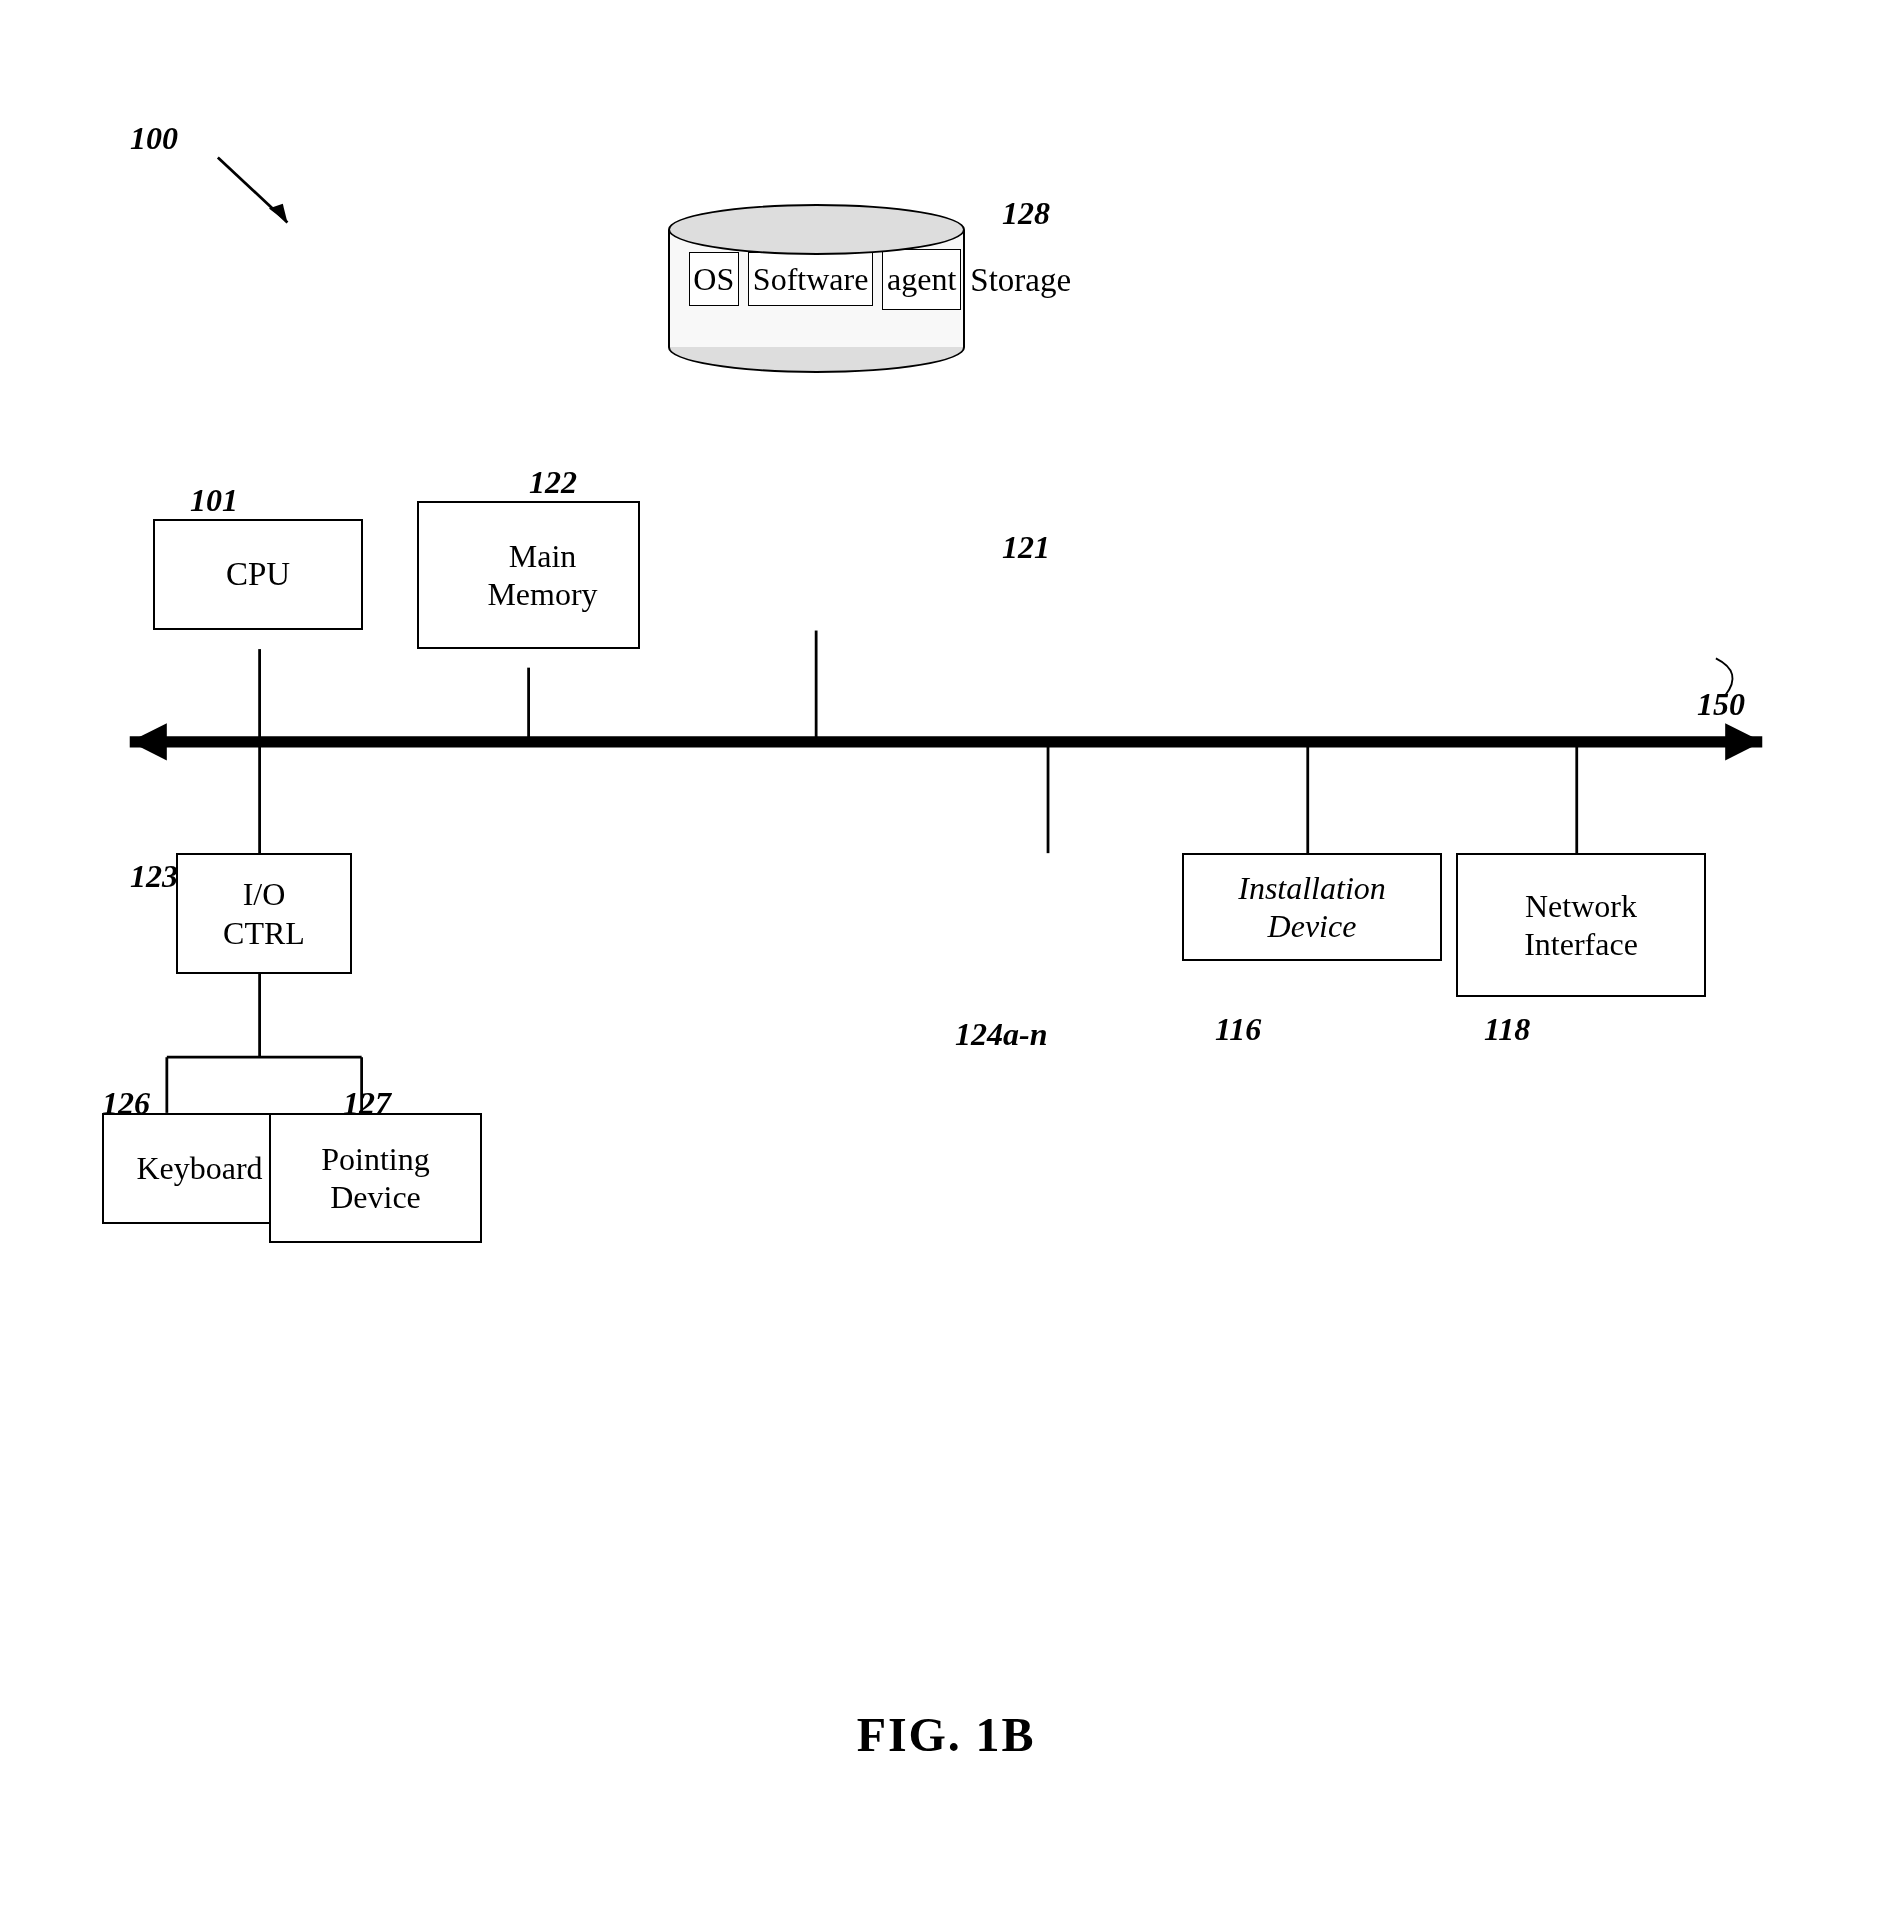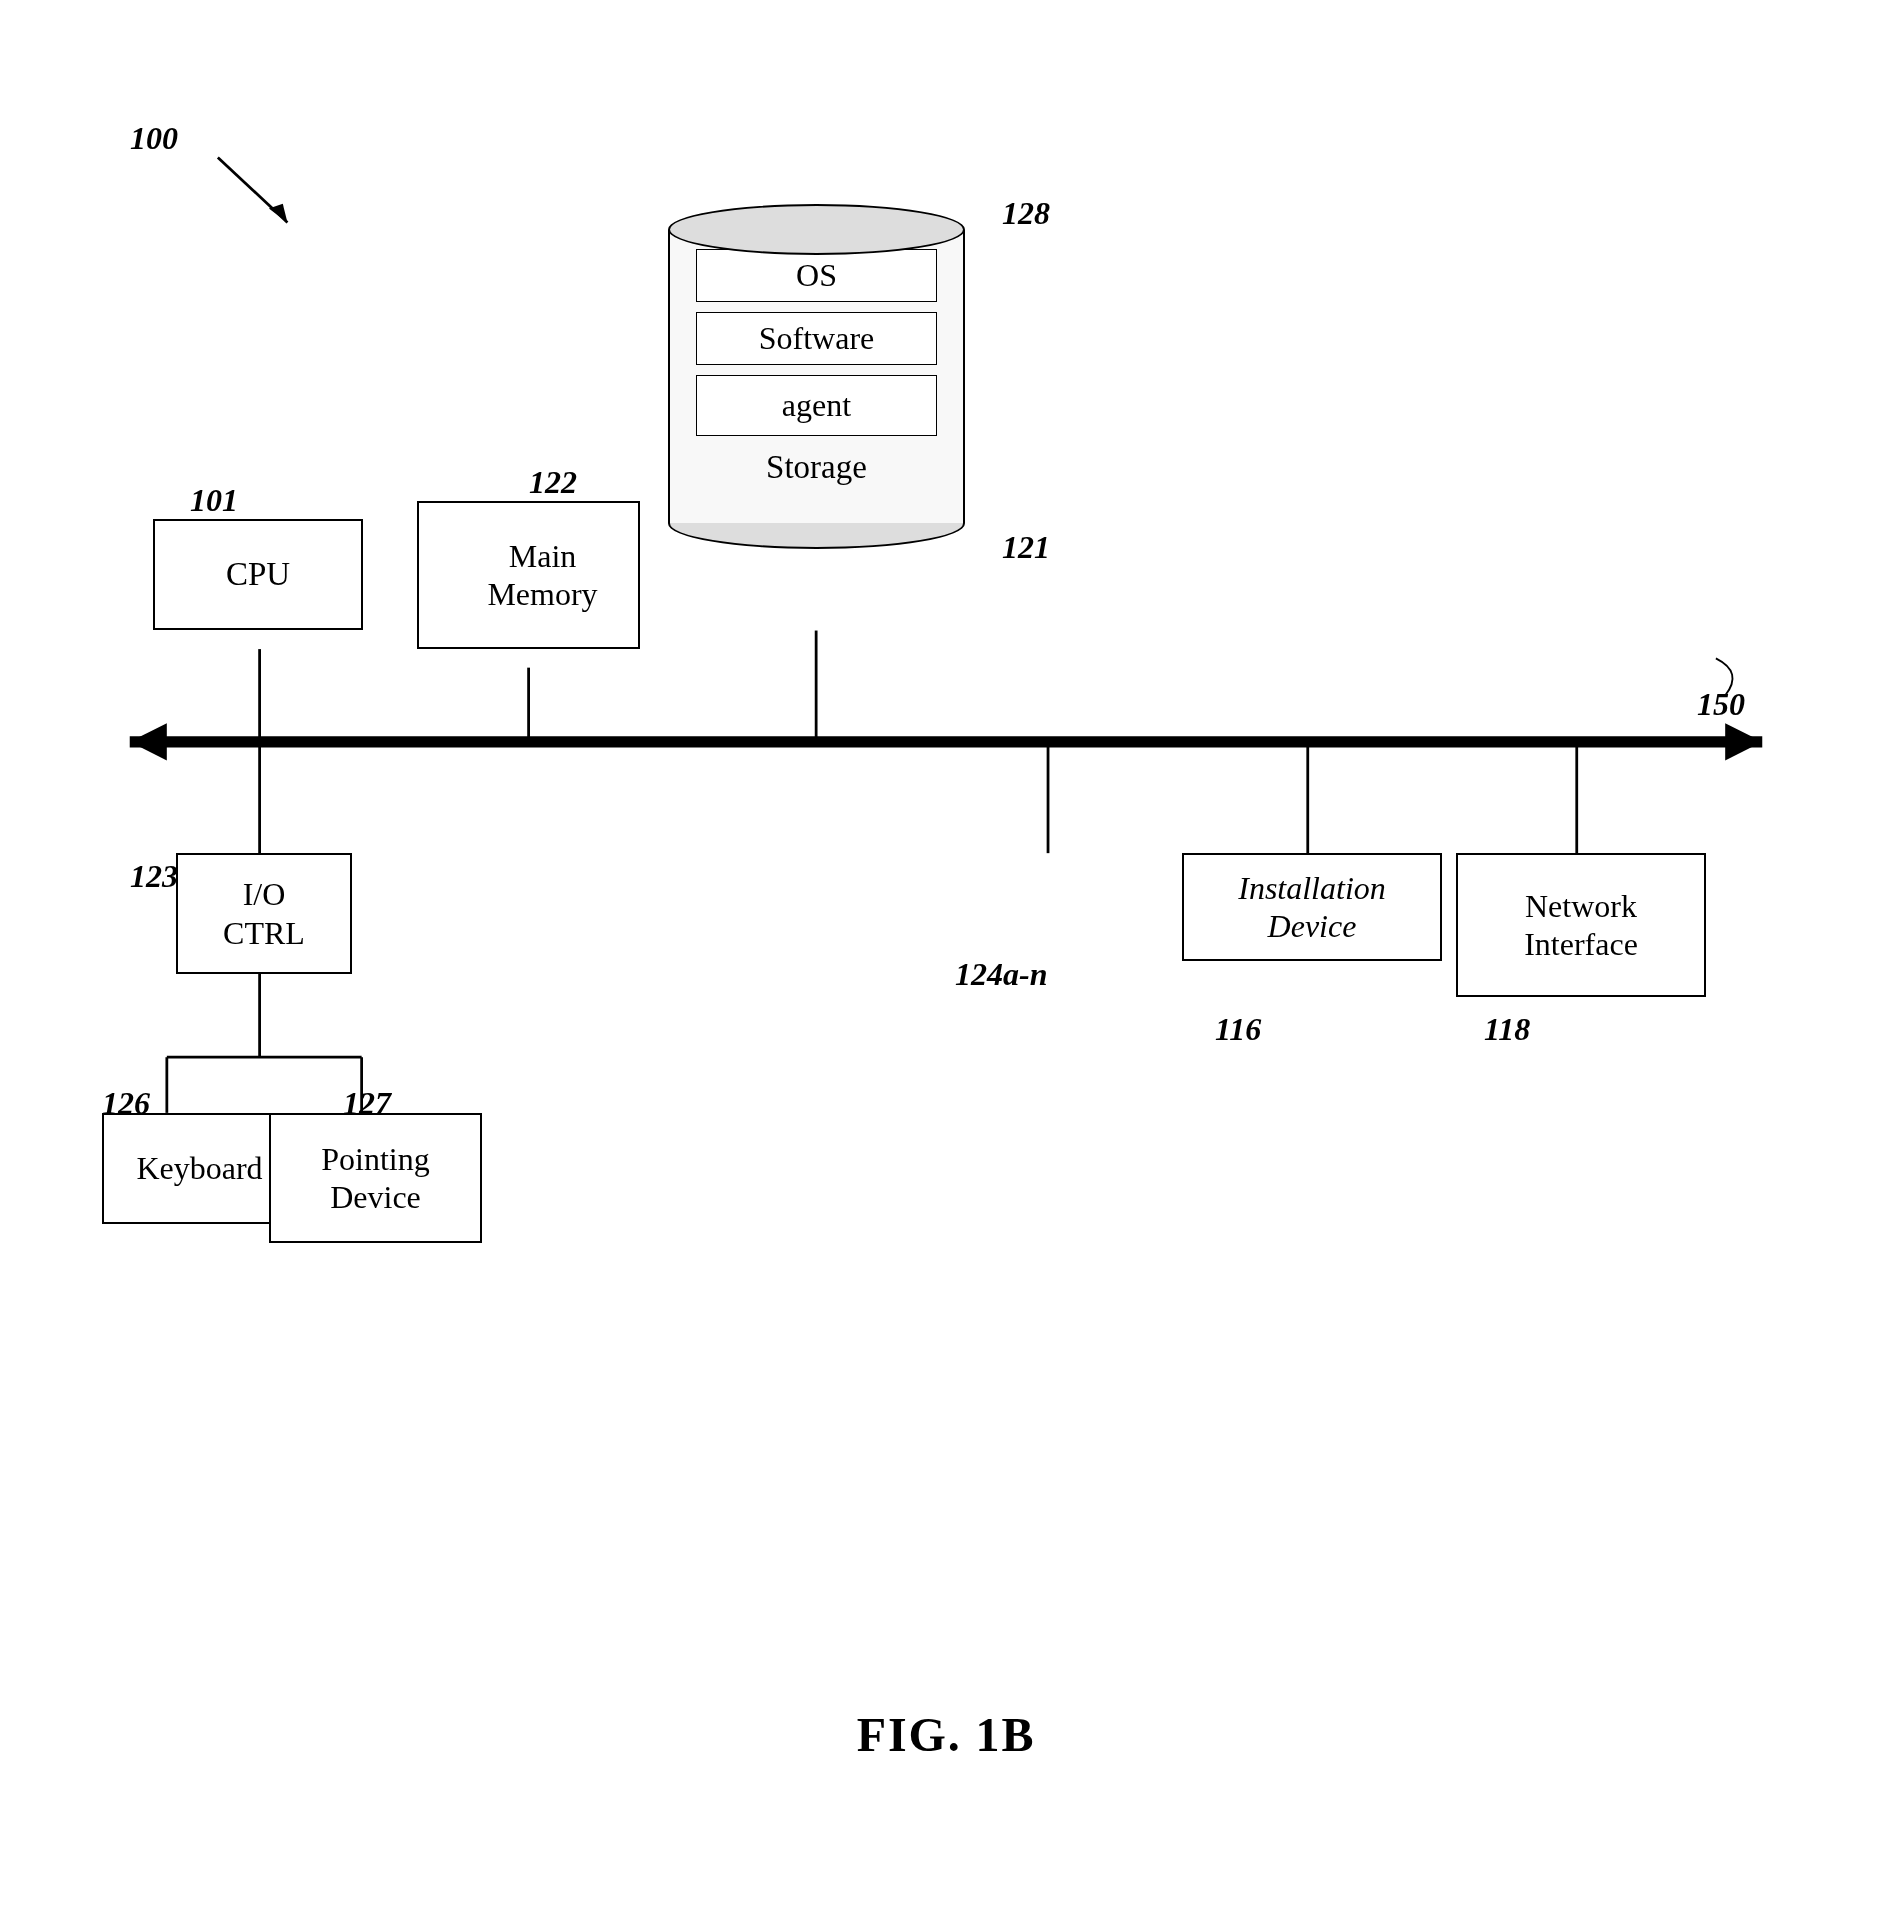--- a/index.html
+++ b/index.html
@@ -125,21 +125,21 @@
       <div style="width:297px; height:51px; border:2.8px solid #000; border-radius:50%; background:#ddd; position:relative; z-index:3;"></div>
 
       <div style="
         width:297px;
         background:#f8f8f8;
         border-left:2.8px solid #000;
         border-right:2.8px solid #000;
         margin-top:-25px;
         padding: 18.6px 18.6px 37px 18.6px;
         position:relative; z-index:2;
-        display:flex; flex-direction:column; align-items:center; gap:9.3px;
+        display:flex; flex-direction:row; align-items:center; gap:9.3px;
       ">
         <div class="storage-inner-box">OS</div>
         <div class="storage-inner-box">Software</div>
         <div class="storage-inner-box" style="font-size:32px; padding:11px 3.7px;">agent</div>
         <div style="font-size:33px; margin-top:3.7px;">Storage</div>
       </div>
 
       <div style="width:297px; height:51px; border:2.8px solid #000; border-radius:50%; background:#ddd; position:relative; z-index:1; margin-top:-25px;"></div>
     </div>
   </div>
@@ -156,21 +156,21 @@
 
   <div class="ref-label" style="top:390px; left:455px;">122</div>
 
   <div class="ref-label" style="top:612px; left:1623px;">150</div>
 
   <div class="box" style="top:779px; left:102px; width:176px; height:121px; font-size:32px;">I/O<br>CTRL</div>
 
   <div class="ref-label" style="top:784px; left:56px;">123</div>
 
 
-  <div class="ref-label" style="top:882px; left:881px;">124a-n</div>
+  <div class="ref-label" style="top:942px; left:881px;">124a-n</div>
 
   <div class="box" style="top:779px; left:1108px; width:260px; height:108px; font-size:32px;font-style:italic;">Installation<br>Device</div>
 
   <div class="ref-label" style="top:937px; left:1141px;">116</div>
 
   <div class="box" style="top:779px; left:1382px; width:250px; height:144px; font-size:32px;">Network<br>Interface</div>
 
   <div class="ref-label" style="top:937px; left:1410px;">118</div>
 
   <div class="box" style="top:1039px; left:28px; width:195px; height:111px; font-size:32px;">Keyboard</div>

